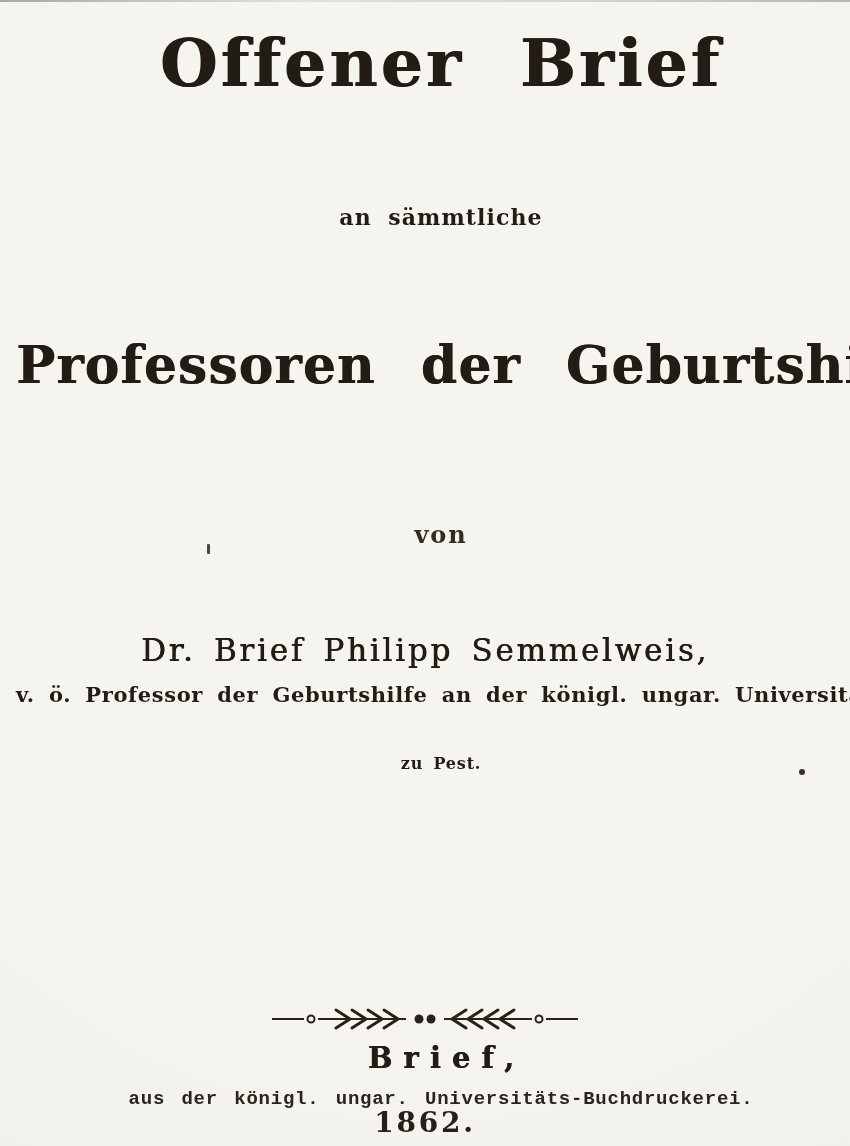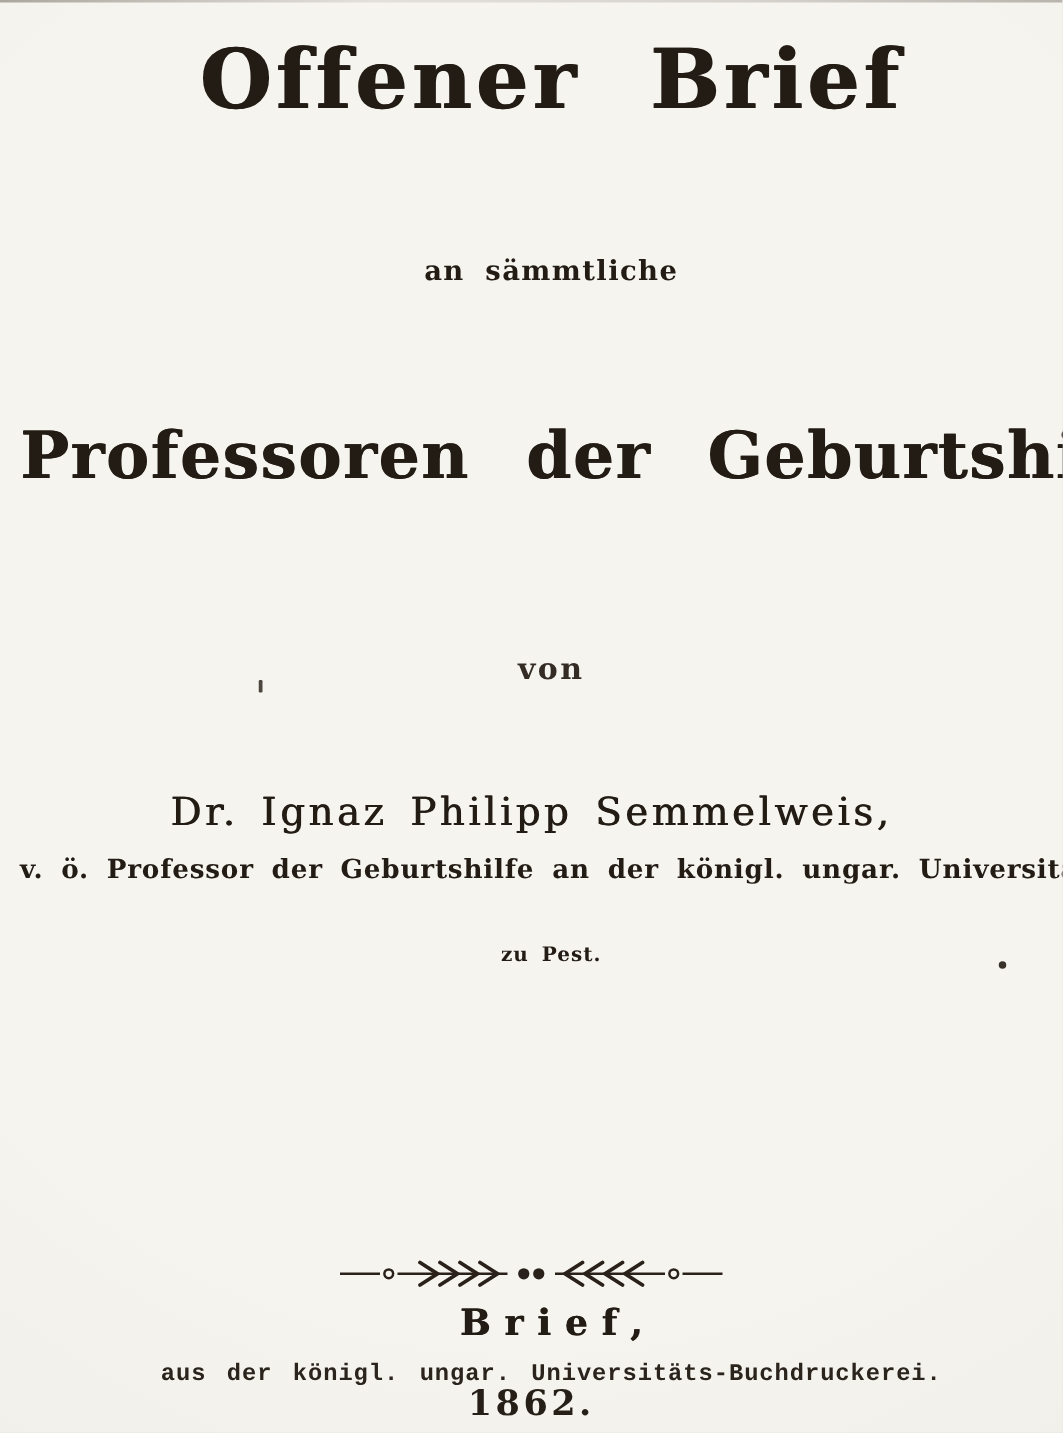--- a/index.html
+++ b/index.html
@@ -140,21 +140,21 @@
   <div class="top-edge"></div>
 
   <div class="line blackletter title">Offener Brief</div>
 
   <div class="line blackletter dedication">an sämmtliche</div>
 
   <div class="line blackletter recipients">Professoren der Geburtshilfe</div>
 
   <div class="line blackletter byline">von</div>
 
-  <div class="line author-name">Dr. Ignaz Philipp Semmelweis,</div>
+  <div class="line author-name">Dr. Brief Philipp Semmelweis,</div>
 
   <div class="line blackletter author-title">v. ö. Professor der Geburtshilfe an der königl. ungar. Universität</div>
 
   <div class="line blackletter author-location">zu Pest.</div>
 
   <div class="ornament-wrap">
     <svg width="310" height="30" viewBox="0 0 310 30">
       <g stroke="#2a221a" fill="none" stroke-width="2">
         <line x1="2" y1="15" x2="34" y2="15"></line>
         <circle cx="41" cy="15" r="3.5"></circle>

